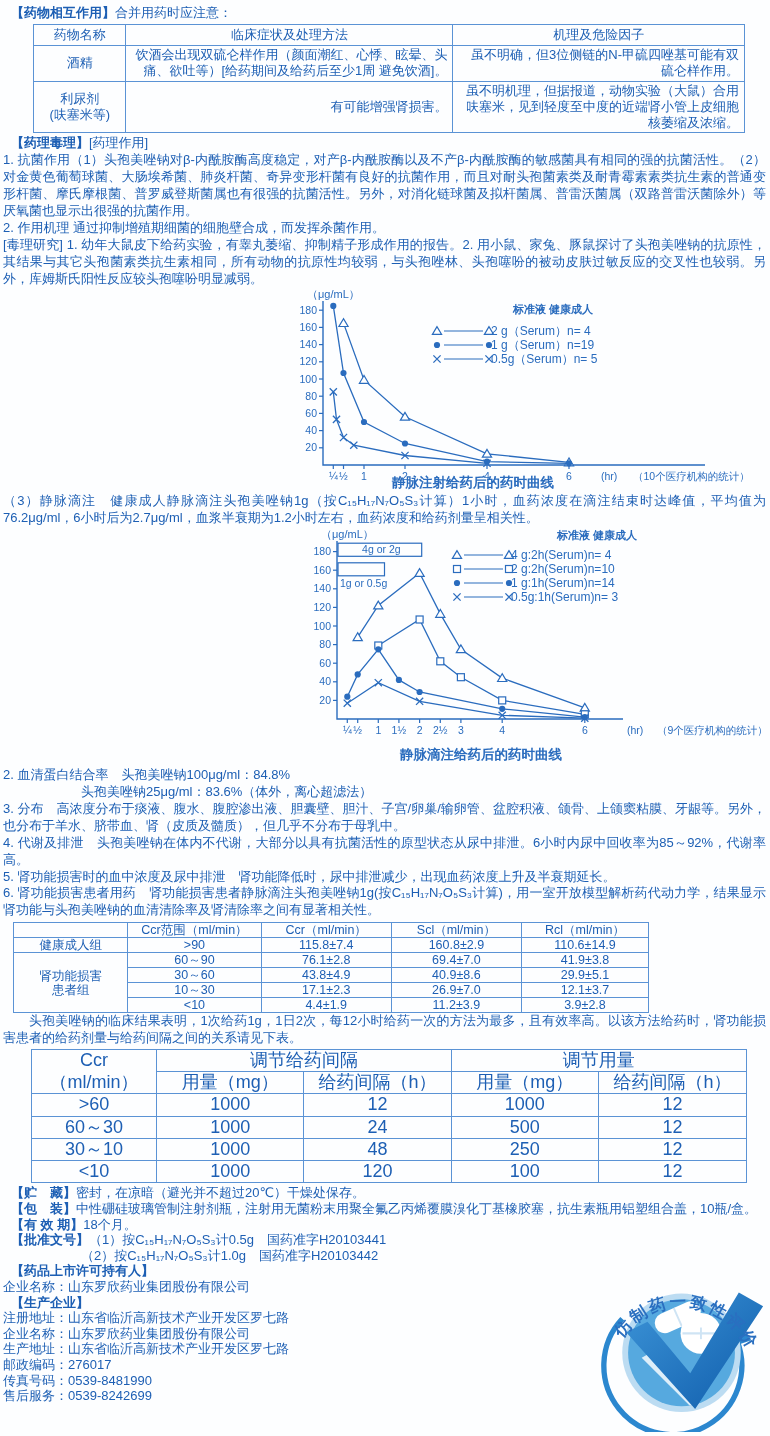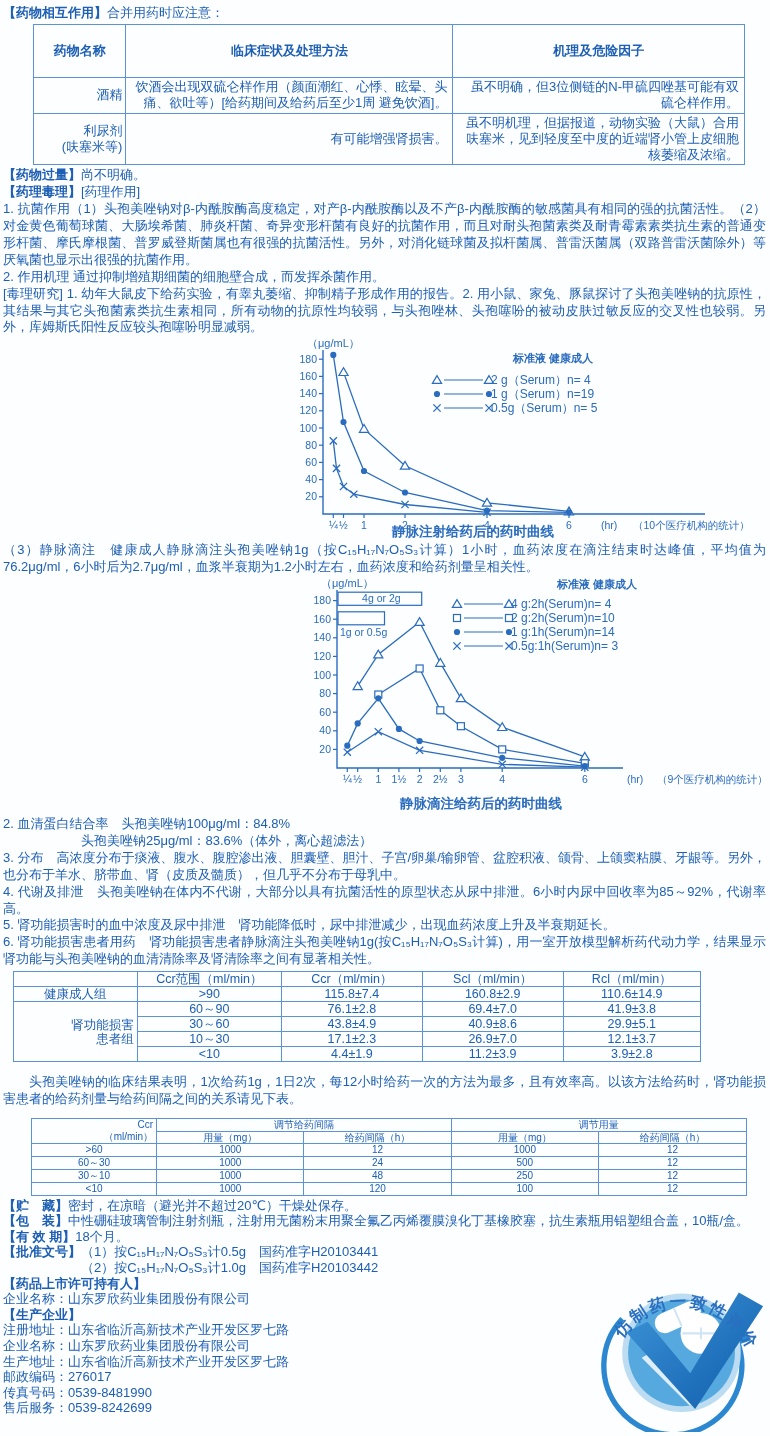--- a/index.html
+++ b/index.html
@@ -7,31 +7,31 @@
   }
   html,body{margin:0;padding:0;}
   body{
     position:relative; width:770px; height:1436px; overflow:hidden;
     background:#fdfeff; color:var(--c-text);
     font-family:"Liberation Sans","DejaVu Sans",sans-serif;
     font-size:13px; line-height:1.3;
   }
   .doc{padding:5px 4px 0 3px;}
   p{margin:0; text-align:justify;}
-  b{font-weight:bold;}
+  b{font-weight:bold;margin-left:8px;}
   table{border-collapse:collapse; color:inherit;}
   td,th{border:1px solid var(--c-border); text-align:center; font-weight:normal; padding:0 3px;}
-  .pre{white-space:pre-line;text-align:right;}
+  .pre{white-space:pre-line;}
   .tbl1{margin:2px 0 2px 30px; width:712px; line-height:1.25;}
-  .tbl1 th{padding:18px 3px;font-weight:bold;}
+  .tbl1 th{padding:2px 3px;}
   .tbl1 .L{text-align:right; padding:1px 5px;}
-  .tbl2{margin:3px 0 0 10px; width:688px; font-size:12.5px; line-height:1.12;}
-  .tbl3{margin:10px 0 2px 28px; width:716px; font-size:10px; line-height:1.18;}
+  .tbl2{margin:3px 0 0 10px; width:636px; font-size:12.5px; line-height:1.12;}
+  .tbl3{margin:2px 0 2px 28px; width:716px; font-size:18px; line-height:1.18;}
   .ind{padding-left:78px;}
-  .clin{text-indent:26px;margin-top:12px;}
+  .clin{text-indent:26px;}
   .chart{display:block; margin-left:282px;}
   .info p{line-height:1.2;}
   .logo{position:absolute; right:3px; top:1258px; width:170px; height:174px;}
   svg text{font-family:"Liberation Sans","DejaVu Sans",sans-serif;}
 </style>
 </head>
 <body>
 
 <div class="doc">
 
@@ -56,21 +56,20 @@
     </tr>
     <tr>
       <td class="pre">利尿剂
 (呋塞米等)</td>
       <td class="L">有可能增强肾损害。</td>
       <td class="L">虽不明机理，但据报道，动物实验（大鼠）合用呋塞米，见到轻度至中度的近端肾小管上皮细胞核萎缩及浓缩。</td>
     </tr>
   </tbody>
     </table>
 
-  <p><b>【药物过量】</b><span>尚不明确。</span></p>
   <p><b>【药理毒理】</b><span>[药理作用]</span></p>
   <p>1. 抗菌作用（1）头孢美唑钠对β-内酰胺酶高度稳定，对产β-内酰胺酶以及不产β-内酰胺酶的敏感菌具有相同的强的抗菌活性。（2）对金黄色葡萄球菌、大肠埃希菌、肺炎杆菌、奇异变形杆菌有良好的抗菌作用，而且对耐头孢菌素类及耐青霉素素类抗生素的普通变形杆菌、摩氏摩根菌、普罗威登斯菌属也有很强的抗菌活性。另外，对消化链球菌及拟杆菌属、普雷沃菌属（双路普雷沃菌除外）等厌氧菌也显示出很强的抗菌作用。</p>
   <p>2. 作用机理 通过抑制增殖期细菌的细胞壁合成，而发挥杀菌作用。</p>
   <p>[毒理研究] 1. 幼年大鼠皮下给药实验，有睾丸萎缩、抑制精子形成作用的报告。2. 用小鼠、家兔、豚鼠探讨了头孢美唑钠的抗原性，其结果与其它头孢菌素类抗生素相同，所有动物的抗原性均较弱，与头孢唑林、头孢噻吩的被动皮肤过敏反应的交叉性也较弱。另外，库姆斯氏阳性反应较头孢噻吩明显减弱。</p>
 
   <svg class="chart" viewBox="0 0 487 206" width="487" height="206">
       <path d="M38 14V178H420" fill="none" stroke="#2a6cbe" stroke-width="1.4"></path>
       <path d="M34 160.8H38" fill="none" stroke="#2a6cbe" stroke-width="1.2"></path>
       <text x="32" y="164.3" font-size="10.5" fill="#2a6cbe" text-anchor="end">20</text>
       <path d="M34 143.6H38" fill="none" stroke="#2a6cbe" stroke-width="1.2"></path>

